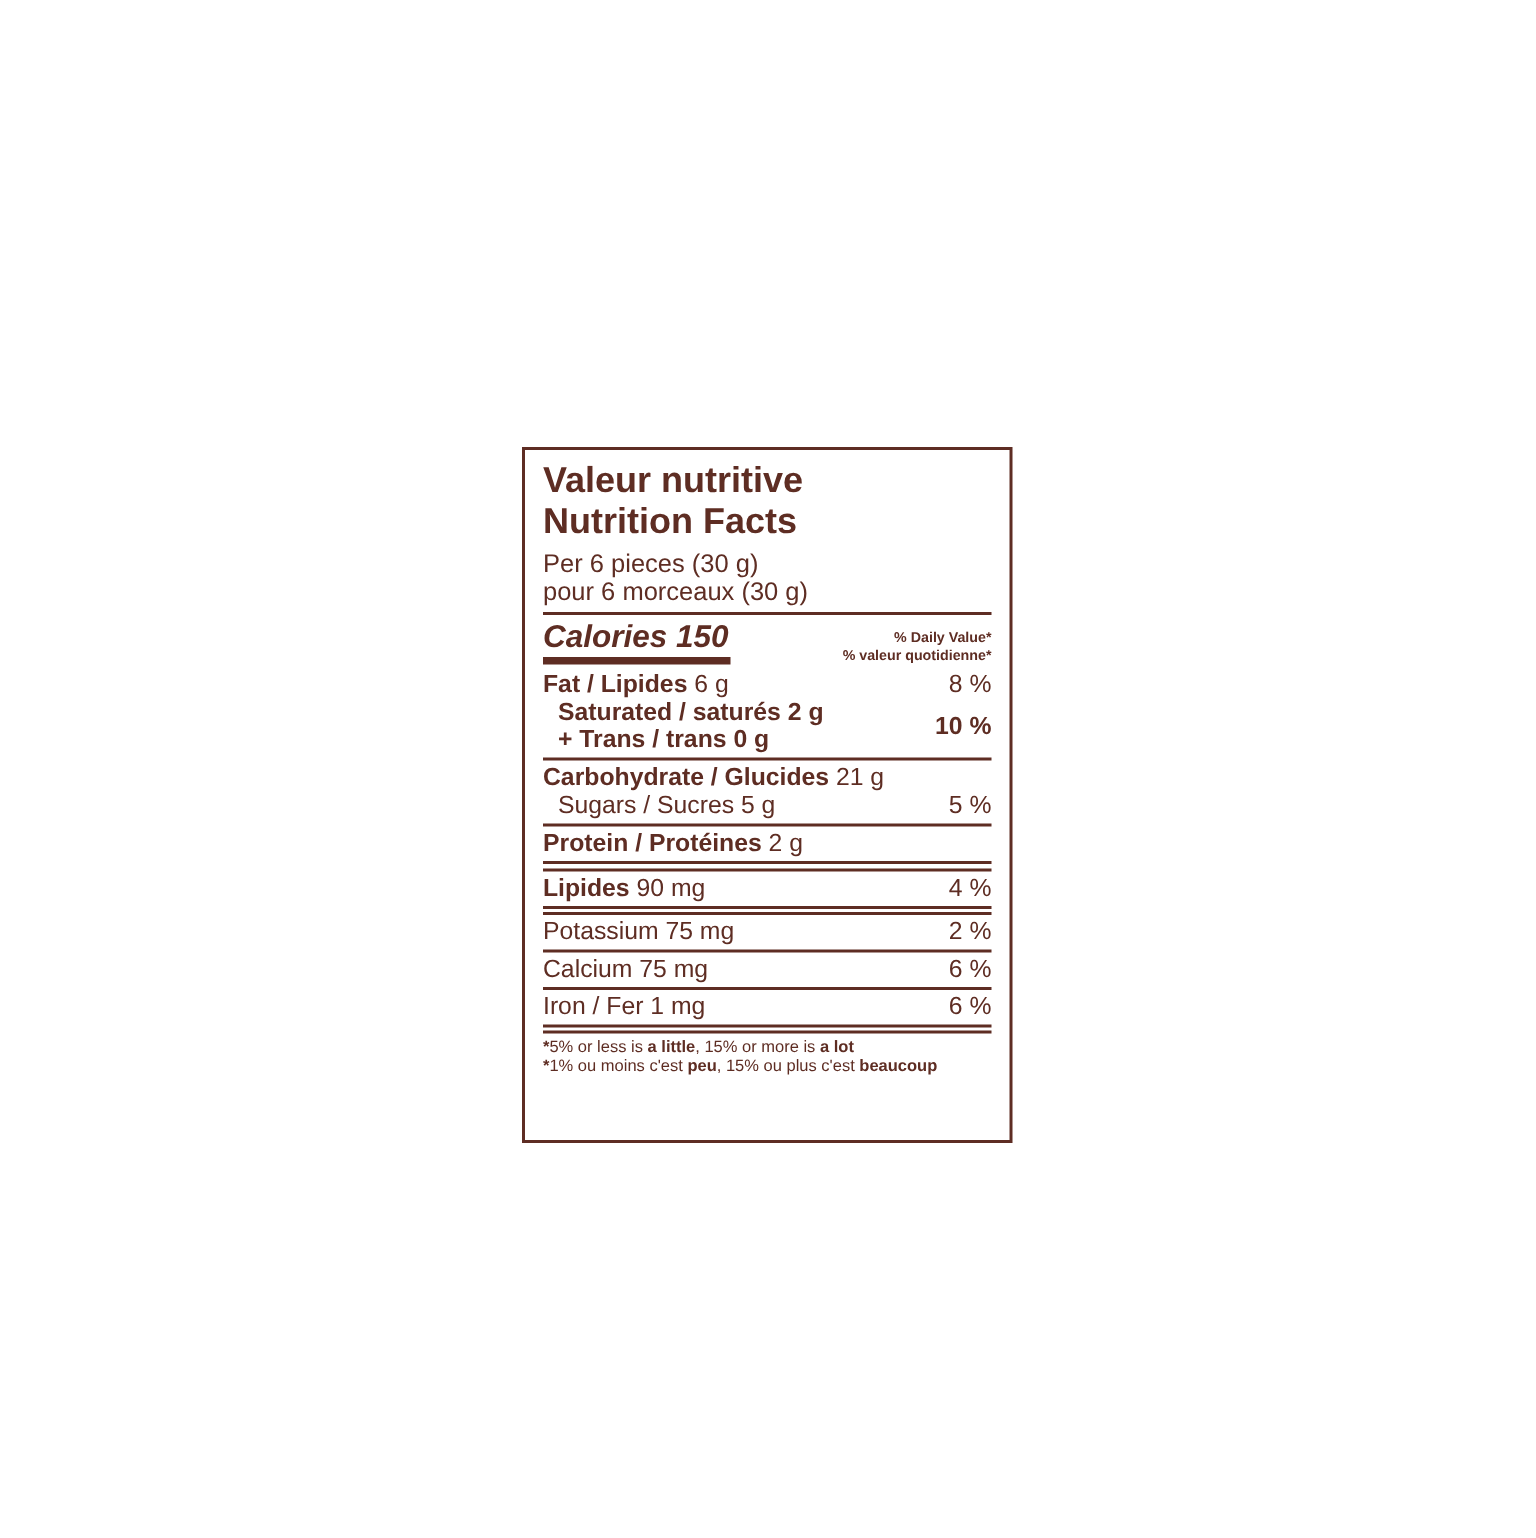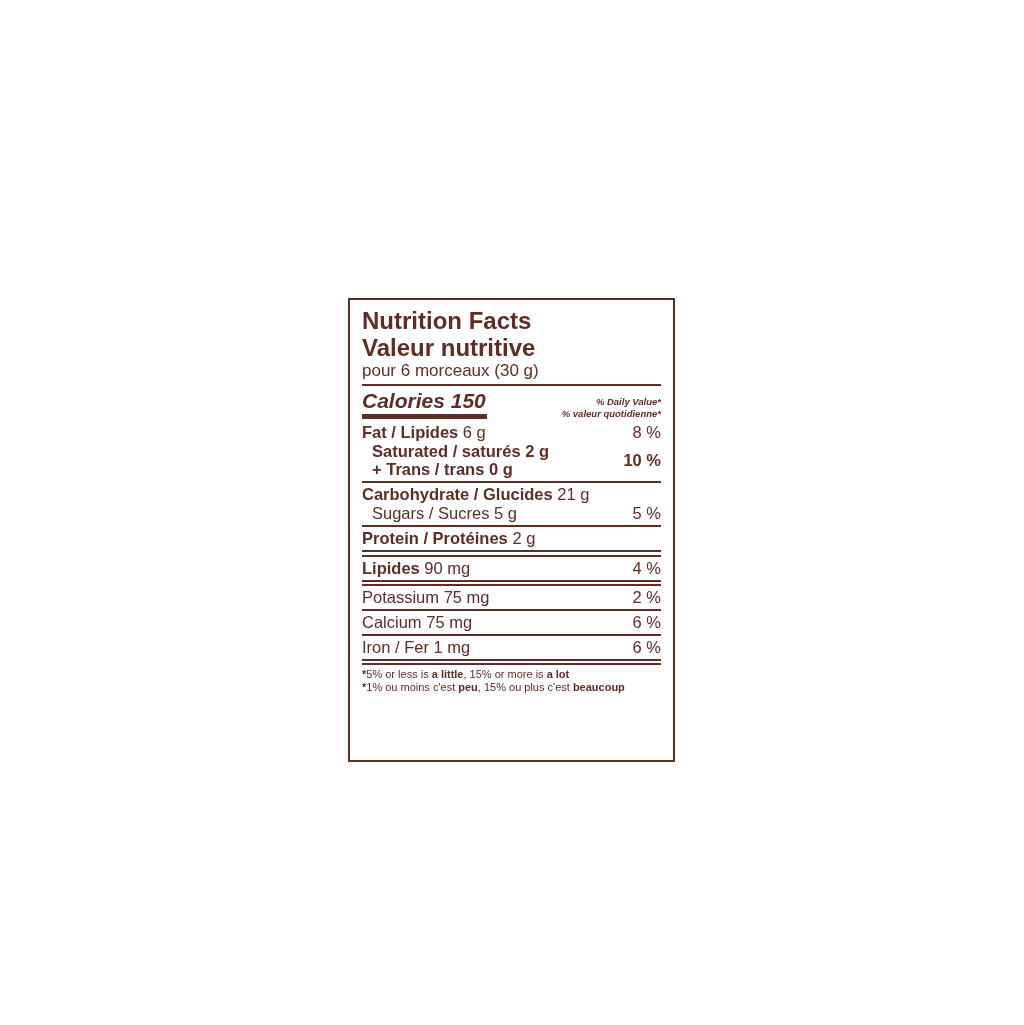--- a/index.html
+++ b/index.html
@@ -18,44 +18,45 @@
   .serving { font-size: 17px; line-height: 19px; }
   .serving.first { margin-top: 5px; }
 
   .rule { border-top: 2px solid var(--ink); margin-top: 3px; }
   .rule.after-serving { margin-top: 4px; }
   .dblrule { height: 6px; border-top: 2px solid var(--ink); border-bottom: 2px solid var(--ink); margin-top: 3px; }
 
   .cal-block { display: flex; justify-content: space-between; margin-top: 3px; }
   .cal-text { font-size: 21px; font-weight: bold; line-height: 23px; font-style: italic; }
   .cal-bar { width: 125px; height: 5px; background: var(--ink); margin-top: 2px; }
-  .dv-head { font-size: 9.5px; font-weight: bold; text-align: right; line-height: 11.5px; padding-top: 7px; font-style: italic; }
+  .dv-head { font-size: 9.5px; font-weight: bold; text-align: right; line-height: 11.5px; padding-top: 7px; }
 
   .row { display: flex; justify-content: space-between; font-size: 16.5px; line-height: 18px; margin-top: 2px; }
   .row.mt4 { margin-top: 4px; }
   .row.mt1 { margin-top: 1px; }
   .ind { padding-left: 10px; }
   .b { font-weight: bold; }
   .dv { white-space: nowrap; }
 
   .subgroup { display: flex; justify-content: space-between; align-items: center; margin-top: 1px; font-weight: bold; }
   .subgroup .lines div { font-size: 16.5px; line-height: 18px; padding-left: 10px; }
   .subgroup .dv { font-size: 16.5px; }
 
   .fn { font-size: 11px; line-height: 13px; }
   .fn.first { margin-top: 3px; }
 </style>
 </head>
 <body>
 
 <div class="nf">
 
+  <div class="title">Valeur nutritive</div>
   <div class="title">Nutrition Facts</div>
-  <div class="title">Valeur nutritive</div>
 
+  <div class="serving first">Per 6 pieces (30 g)</div>
   <div class="serving">pour 6 morceaux (30 g)</div>
 
   <div class="rule after-serving"></div>
 
   <div class="cal-block">
     <div>
       <div class="cal-text"><span>Calories</span> <span>150</span></div>
       <div class="cal-bar"></div>
     </div>
     <div class="dv-head">

